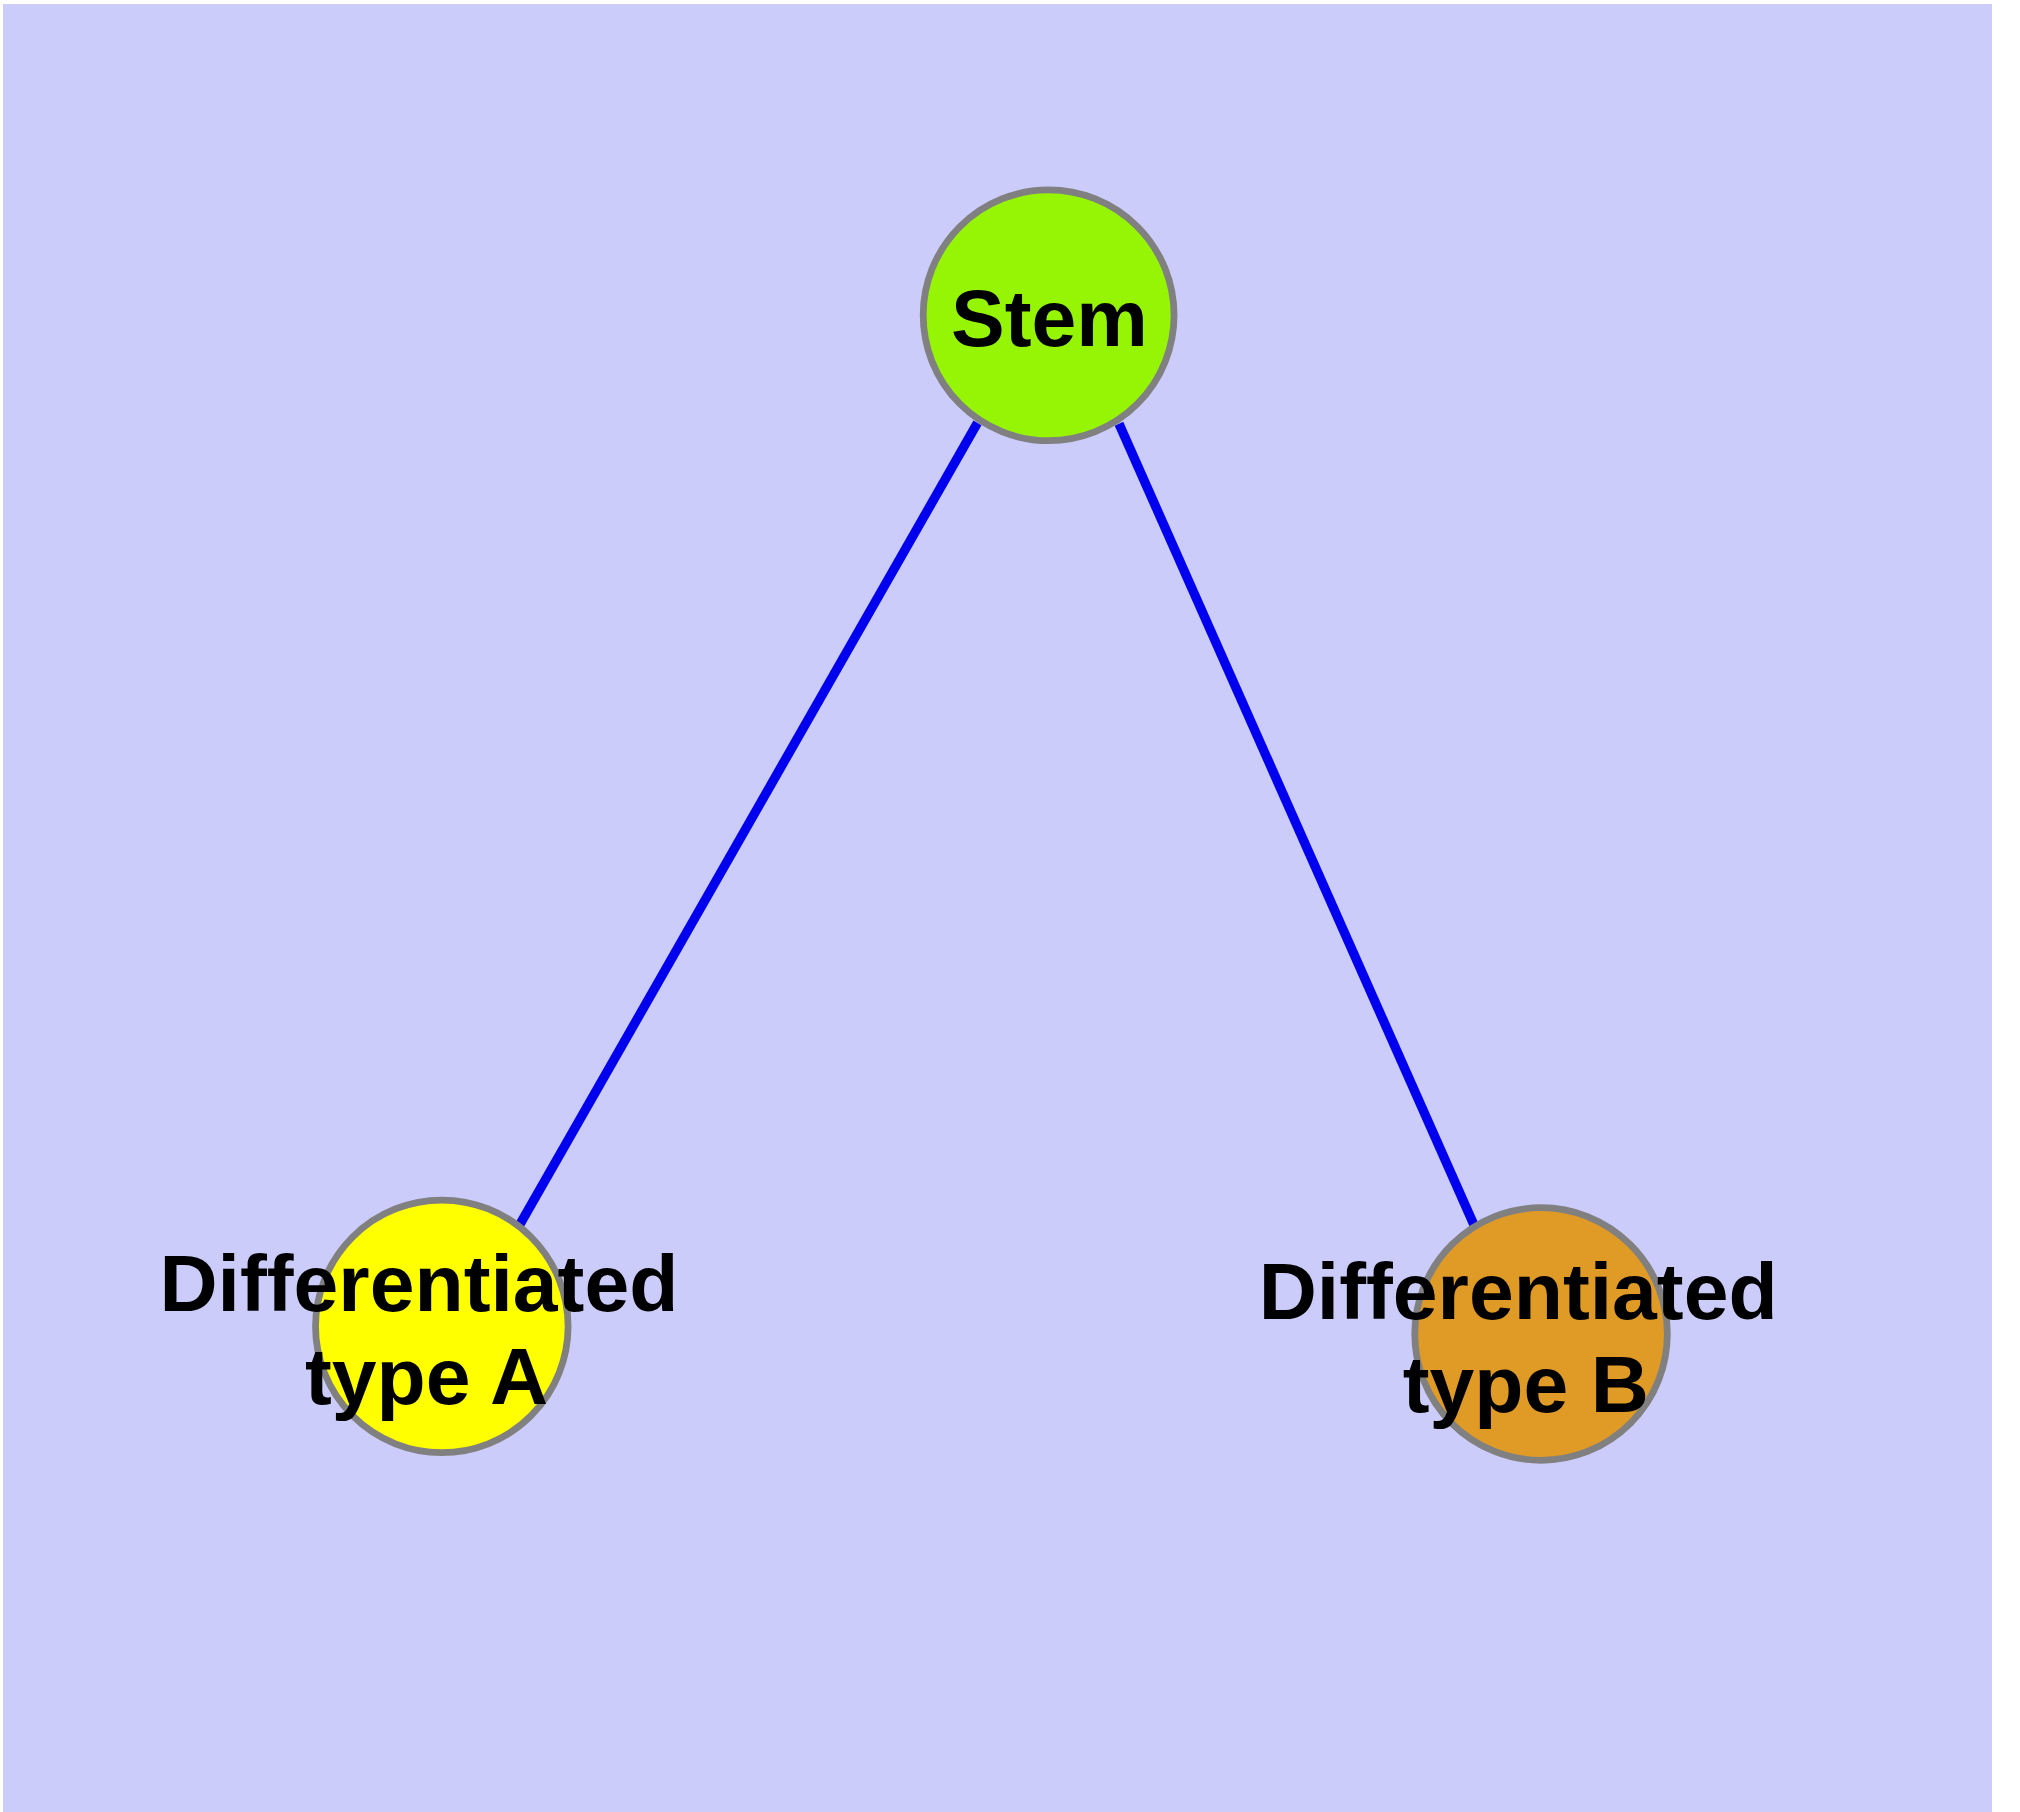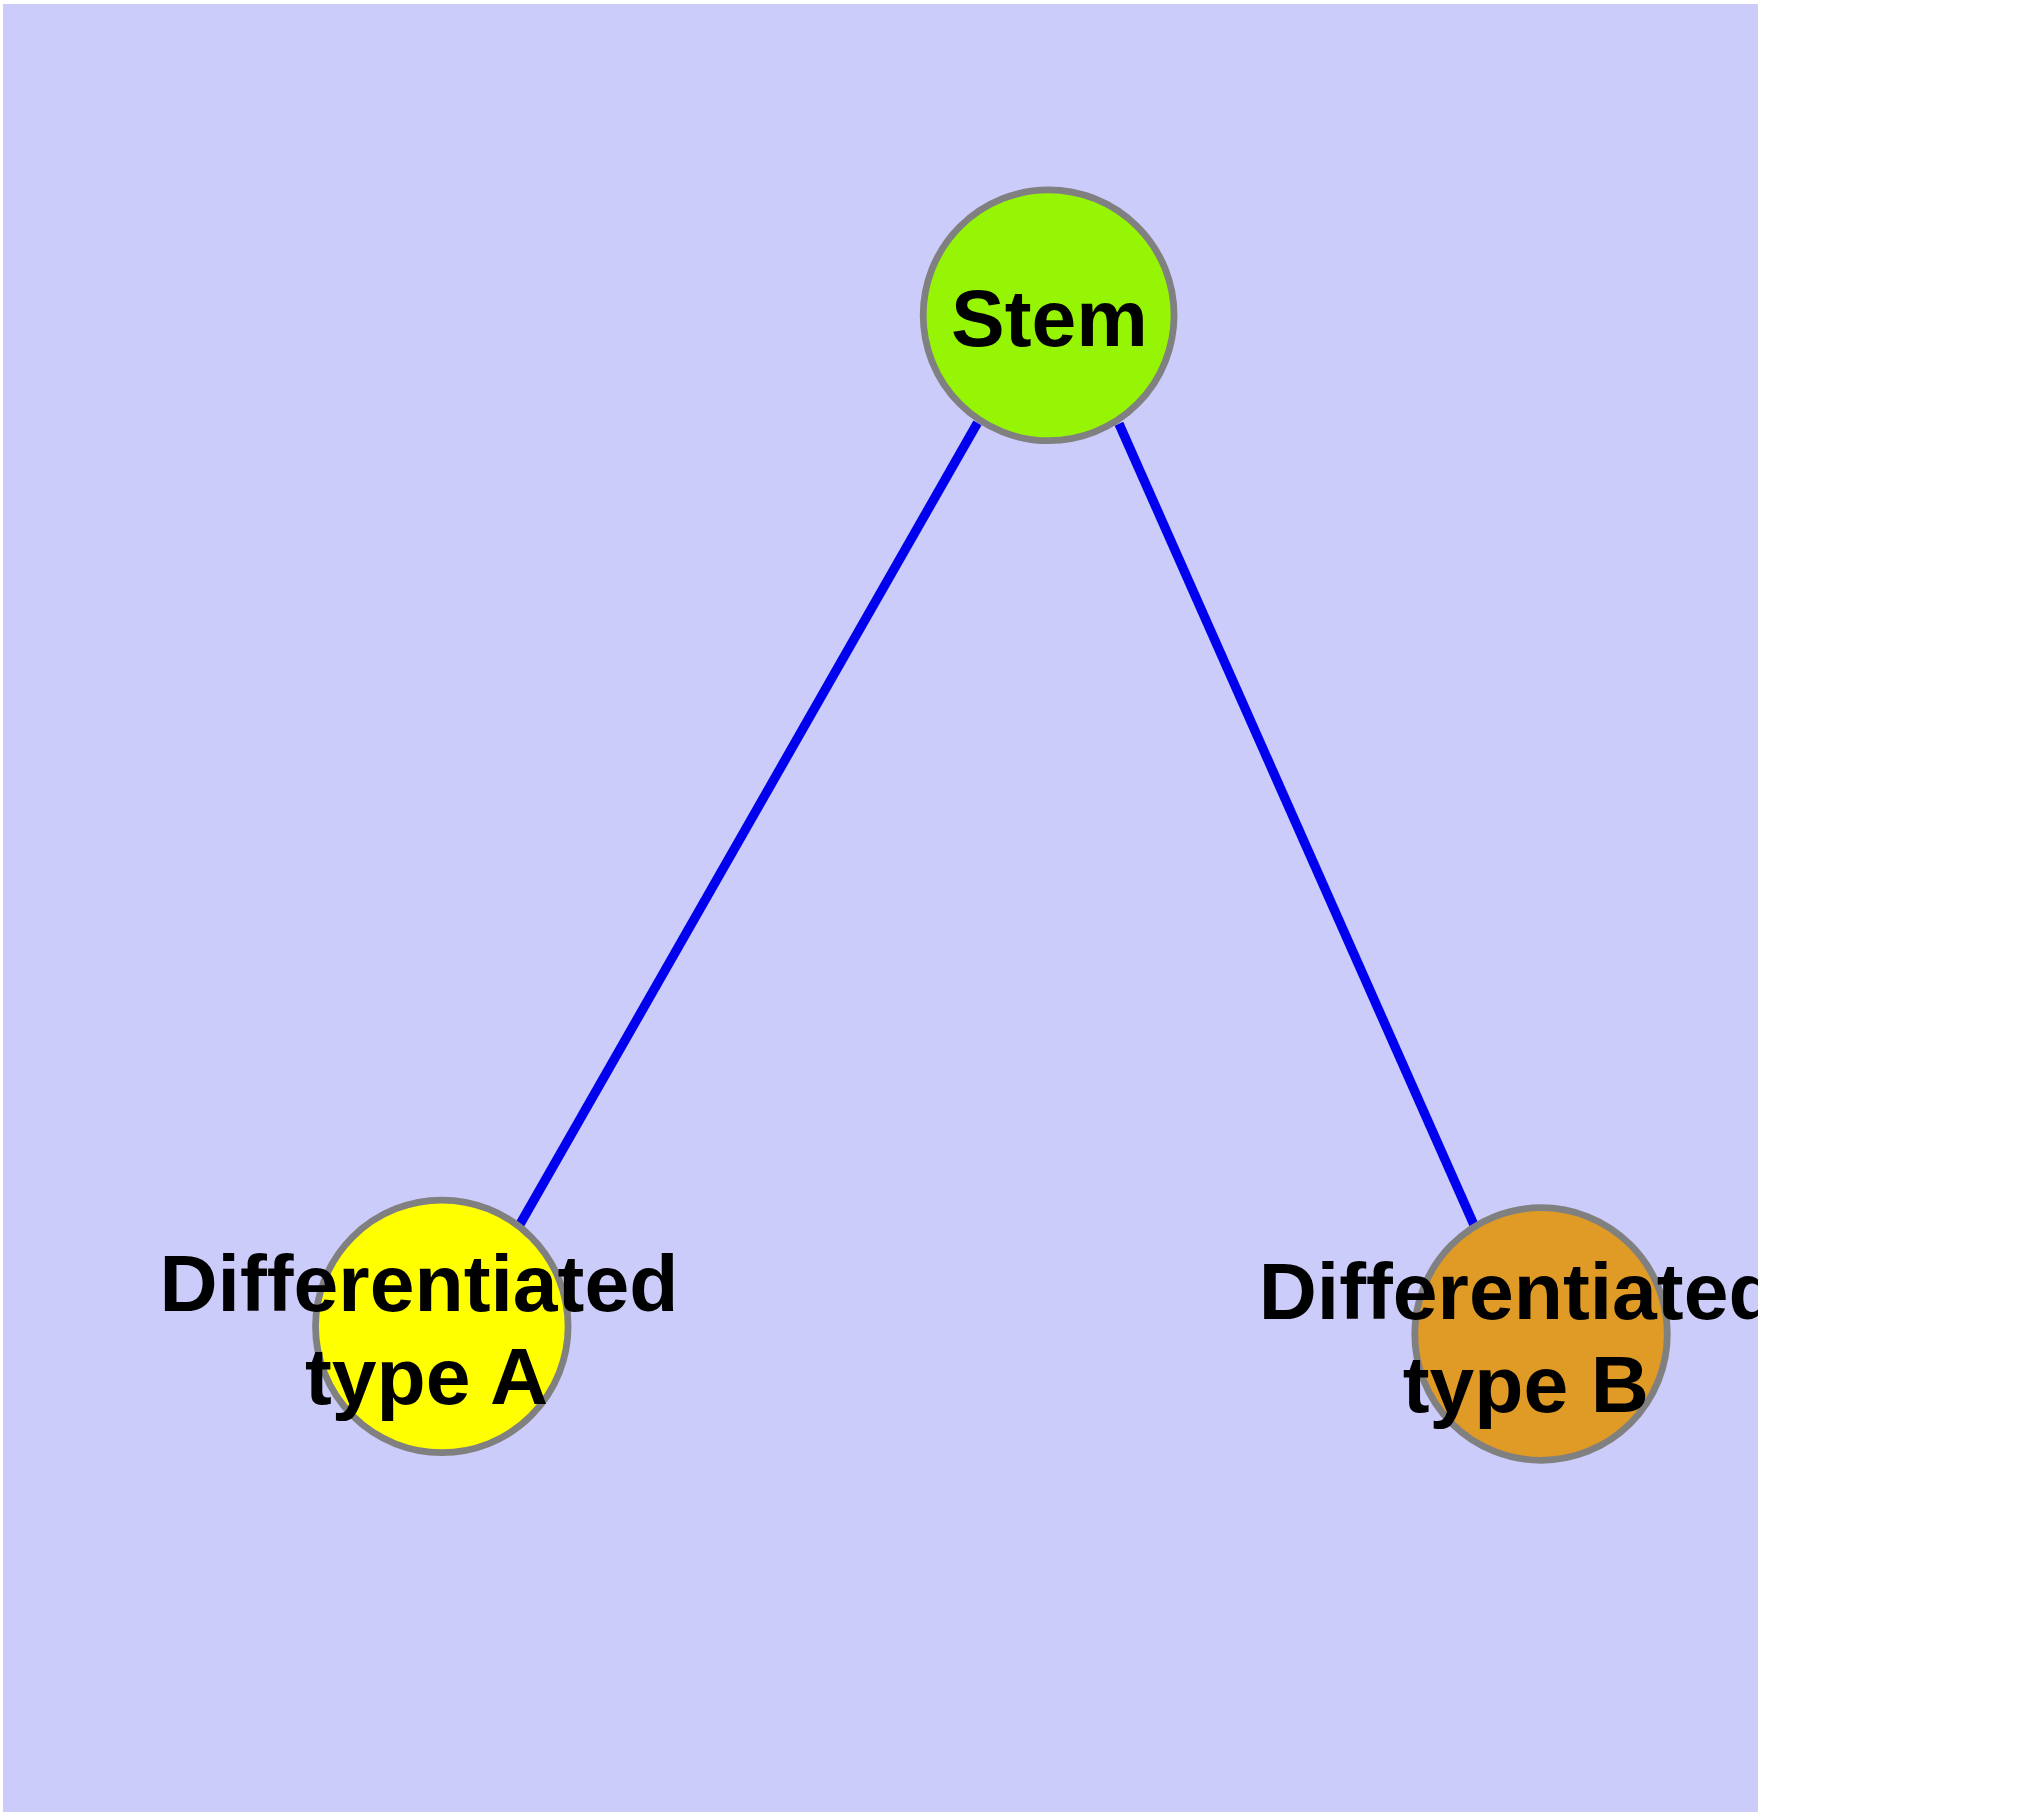--- a/index.html
+++ b/index.html
@@ -3,21 +3,21 @@
 <meta charset="utf-8">
 <title>Cell Differentiation Graph</title>
 <style>
   html, body {
     margin: 0;
     padding: 0;
     background: #ffffff;
   }
   #canvas {
     position: relative;
-    width: 1758px;
+    width: 1992px;
     height: 1812px;
     background: #ffffff;
     overflow: hidden;
   }
   #panel {
     position: absolute;
     left: 3.4px;
     top: 4.2px;
     width: 2005px;
     height: 1808px;

